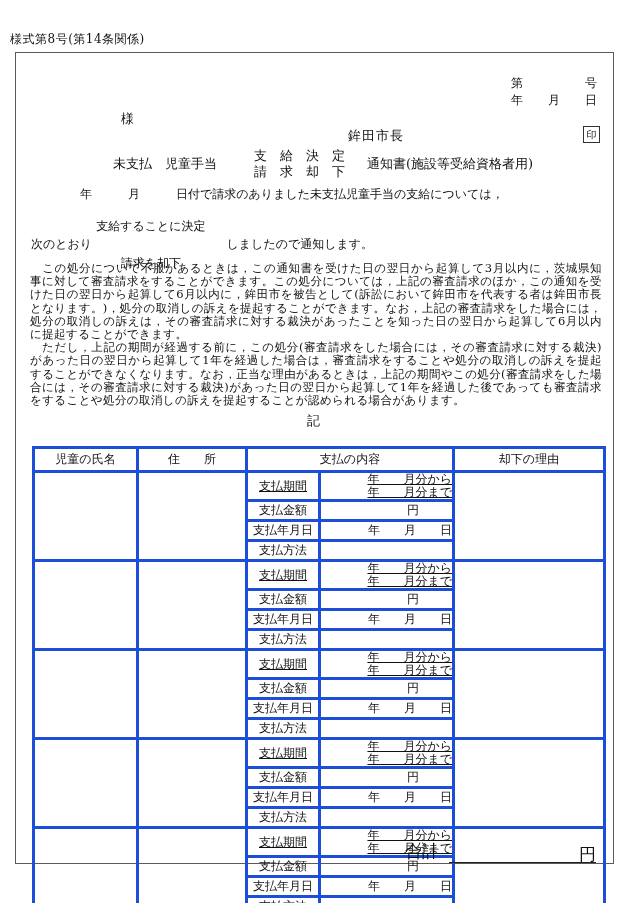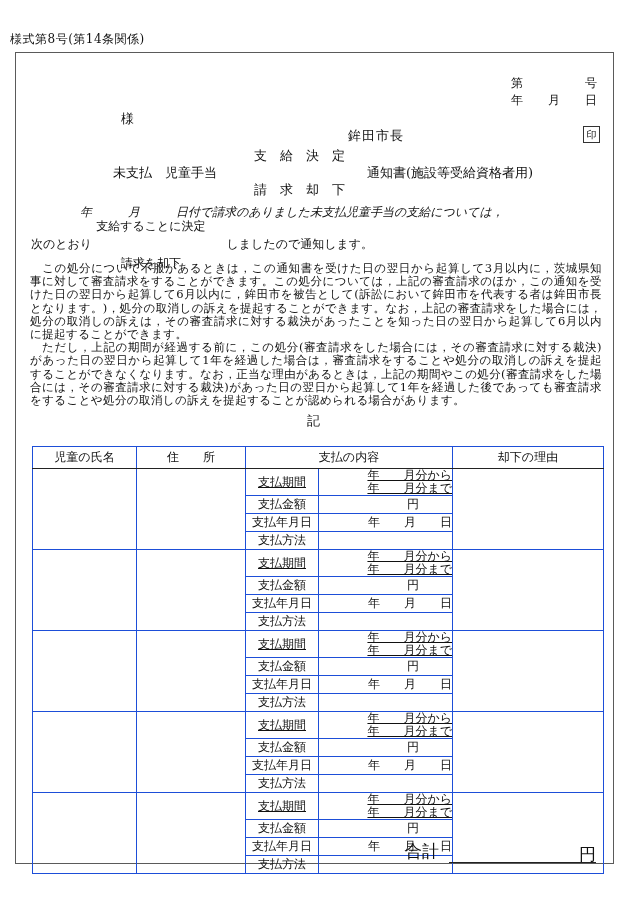--- a/index.html
+++ b/index.html
@@ -23,24 +23,24 @@
     position:absolute;right:13px;top:73px;width:15px;height:15px;border:1px solid #333;
     font-size:10px;line-height:15px;text-align:center;
   }
   
   .title{
     position:absolute;left:97px;top:95px;display:flex;align-items:center;
     font-size:13px;white-space:nowrap;justify-content:flex-end;
   }
   .title .t-left{margin-right:37px;}
   .title .t-right{margin-left:22px;}
-  .choice-stack{display:flex;flex-direction:column;align-items:center;row-gap:18px;}
+  .choice-stack{display:flex;flex-direction:column;align-items:center;row-gap:0;}
   .choice-stack div{line-height:16px;}
   
-  .body-line1{position:absolute;left:64px;top:151px;font-size:12px;white-space:nowrap;font-style:italic;}
+  .body-line1{position:absolute;left:64px;top:133px;font-size:12px;white-space:nowrap;}
   .body-line2{
     position:absolute;left:15px;top:166px;display:flex;align-items:center;
     font-size:12px;white-space:nowrap;
   }
   .body-line2 .lead{margin-right:4px;}
   .body-line2 .choice-stack{row-gap:23px;}
   .body-line2 .choice-stack div{line-height:14px;}
   .body-line2 .tail{margin-left:21px;}
   
   .legal{
@@ -51,21 +51,21 @@
   .legal p{margin:0;}
   
   .ki{position:absolute;left:0;top:359px;width:100%;text-align:center;font-size:13px;letter-spacing:2px;}
   
   table.main{
     position:absolute;left:16px;top:393px;width:571px;
     border-collapse:collapse;table-layout:fixed;
     border:1.5px solid #222;
   }
   table.main td{
-    border:1px solid #1d4ed8;font-size:12px;padding:0;overflow:hidden;
+    border:3px solid #1d4ed8;font-size:12px;padding:0;overflow:hidden;
     vertical-align:middle;
   }
   tr.head td{height:21px;text-align:center;border-bottom:1.5px solid #222;}
   td.lbl{text-align:center;}
   td.val{text-align:right;padding-right:4px;white-space:nowrap;}
   td.val.amount{padding-right:33px;}
   td.val.period div{line-height:13px;}
   tr.r-period td{height:25px;text-decoration:underline;}
   tr.r-amount td,tr.r-date td,tr.r-method td{height:16px;}
   

